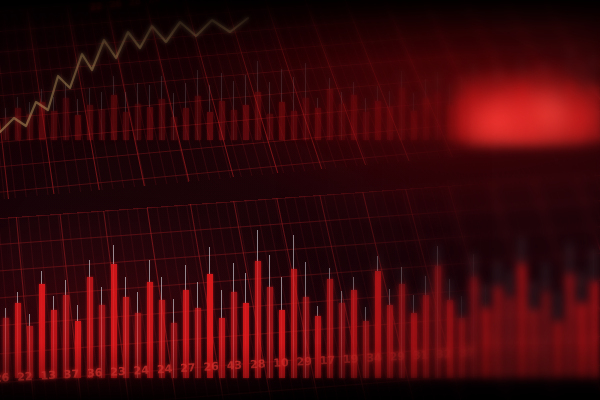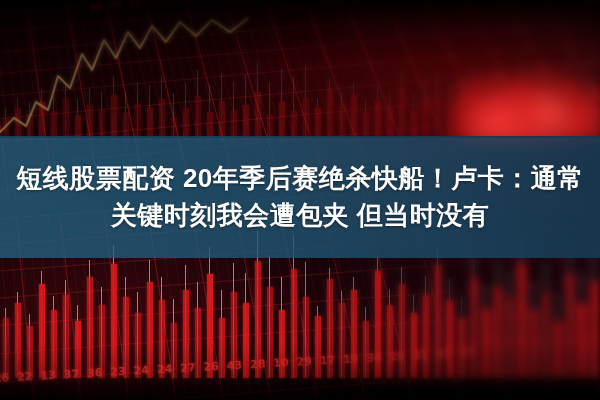--- a/index.html
+++ b/index.html
@@ -637,18 +637,14 @@
   <div id="hot-cluster"></div>
   <div id="hot-cluster2"></div>
 
   <div class="axis-strip" id="axis-top"><span style="opacity: 1;">22</span><span style="opacity: 0.93125;">26</span><span style="opacity: 0.8625;">28</span><span style="opacity: 0.79375;">26</span><span style="opacity: 0.725;">28</span><span style="opacity: 0.65625;">21</span></div>
   <div class="axis-strip" id="axis-bottom"><span style="opacity: 1;">26</span><span style="opacity: 0.9725;">22</span><span style="opacity: 0.945;">13</span><span style="opacity: 0.9175;">37</span><span style="opacity: 0.89;">36</span><span style="opacity: 0.8625;">23</span><span style="opacity: 0.835;">24</span><span style="opacity: 0.8075;">24</span><span style="opacity: 0.78;">27</span><span style="opacity: 0.7525;">26</span><span style="opacity: 0.725;">43</span><span style="opacity: 0.6975;">28</span><span style="opacity: 0.67;">10</span><span style="opacity: 0.6425;">29</span><span style="opacity: 0.615;">17</span><span style="opacity: 0.5875;">19</span><span style="opacity: 0.56;">34</span><span style="opacity: 0.5325;">29</span><span style="opacity: 0.505;">31</span><span style="opacity: 0.4775;">32</span><span style="opacity: 0.45;">37</span></div>
 
   <div id="dof"></div>
   <div id="dof2"></div>
   <div id="vignette"></div>
 
-  <div id="headline-band">
-    <div class="headline-line">短线股票配资 20年季后赛绝杀快船！卢卡：通常</div>
-    <div class="headline-line">关键时刻我会遭包夹 但当时没有</div>
-  </div>
 
 </div>
 
 </body></html>

